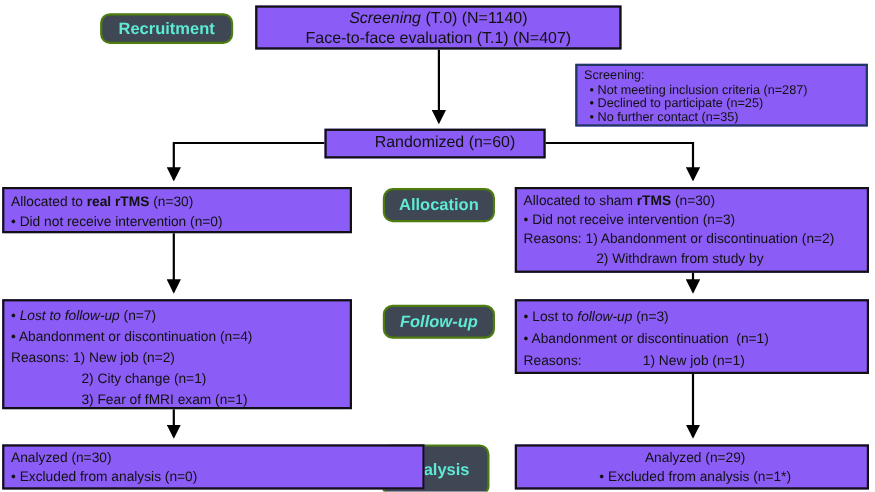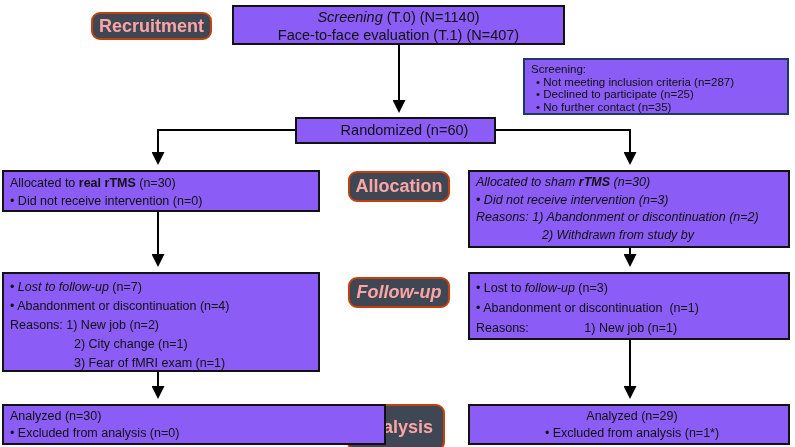--- a/index.html
+++ b/index.html
@@ -18,37 +18,37 @@
   .box {
     position: absolute;
     background: #8b5cf6;
     border: 2px solid #111;
     font-size: 12.5px;
     overflow: hidden;
   }
   .badge {
     position: absolute;
     background: #3f4654;
-    border: 2px solid #c2410c;
+    border: 2px solid #4d7c0f;
     border-radius: 9px;
-    color: #fca5a5;
+    color: #5eead4;
     font-weight: bold;
-    font-size: 18px;
+    font-size: 15px;
     display: flex;
     align-items: center;
     justify-content: center;
   }
 
   .screening  { left: 232px; top: 5px;   width: 333px; height: 40px; text-align: center; font-size: 14.5px; line-height: 18px; padding-top: 1px; }
   .excluded   { left: 523px; top: 58px;  width: 266px; height: 57px; border-color: #1f3864; font-size: 11.5px; line-height: 12.5px; padding: 3px 4px 0 6px; }
   .excluded .bullet-line { padding-left: 5px; }
   .randomized { left: 295px; top: 117px; width: 201px; height: 27px; text-align: center; font-size: 14.5px; line-height: 23px; padding-left: 18px; }
 
   .alloc-left  { left: 2px;   top: 170px; width: 318px; height: 42px;  padding: 3px 0 0 6px; line-height: 17.5px; }
-  .alloc-right { left: 468px; top: 170px; width: 322px; height: 78px;  padding: 2px 0 0 6px; line-height: 17.5px; font-style: italic; }
+  .alloc-right { left: 468px; top: 170px; width: 322px; height: 78px;  padding: 2px 0 0 6px; line-height: 17.5px; }
   .fu-left     { left: 2px;   top: 272px; width: 318px; height: 100px; padding: 4px 0 0 6px; line-height: 19px; }
   .fu-right    { left: 468px; top: 272px; width: 322px; height: 68px;  padding: 4px 0 0 6px; line-height: 20px; }
   .an-left     { left: 2px;   top: 404px; width: 384px; height: 41px;  padding: 2px 0 0 6px; line-height: 17px; }
   .an-right    { left: 468px; top: 404px; width: 322px; height: 41px;  padding: 2px 0 0 6px; line-height: 17px; text-align: center; }
 
   .badge-recruitment { left: 91px;  top: 12px;  width: 121px; height: 28px; }
   .badge-allocation  { left: 348px; top: 171px; width: 102px; height: 31px; }
   .badge-followup    { left: 348px; top: 277px; width: 102px; height: 31px; font-style: italic; }
   .badge-analysis    { left: 347px; top: 404px; width: 98px;  height: 47px; }
 

